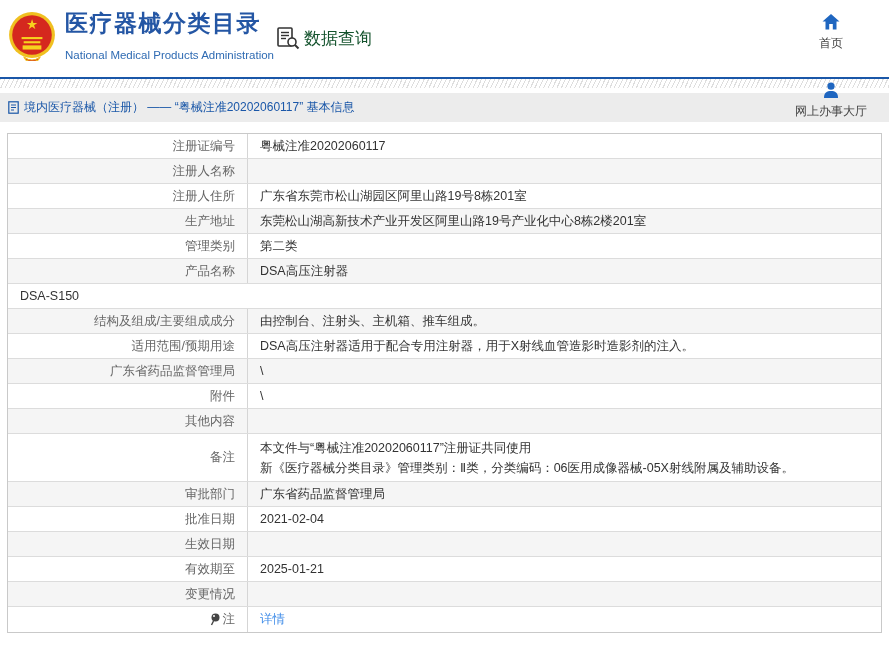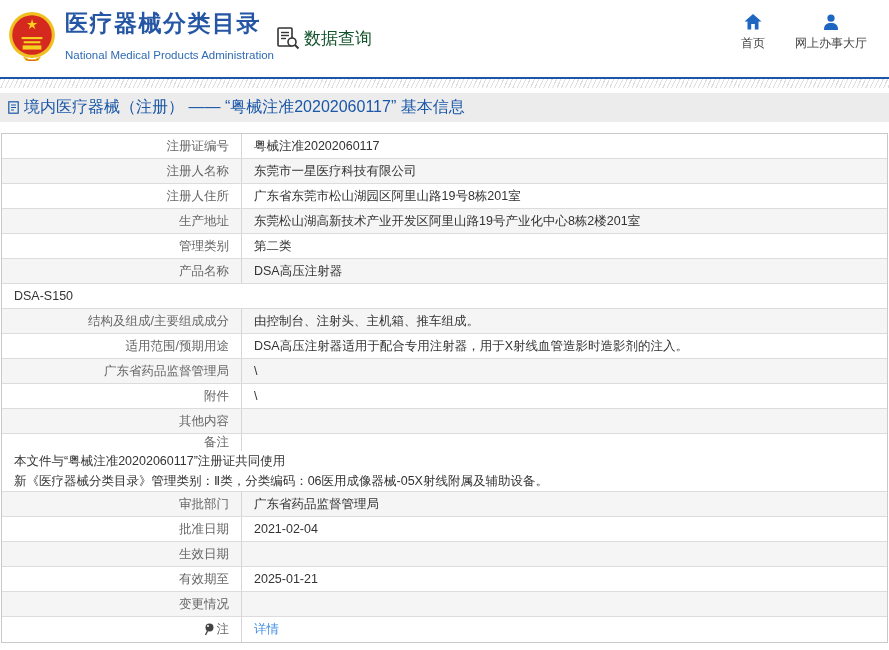--- a/index.html
+++ b/index.html
@@ -12,36 +12,36 @@
     overflow:hidden;
   }
   
   .header { position:relative; height:77px; background:#fff; }
   .logo-link { position:absolute; left:8px; top:10px; display:flex; align-items:center; cursor:pointer; }
   .emblem { width:48px; height:50px; }
   .title-block { margin-left:9px; }
   .site-title { color:#2456a4; font-size:23px; font-weight:bold; letter-spacing:1.5px; line-height:26px; }
   .site-subtitle { color:#2f6bb3; font-size:11.5px; margin-top:13px; }
   .data-query { position:absolute; left:277px; top:27px; display:flex; align-items:center; gap:3px; font-size:17px; color:#14532d; cursor:pointer; }
-  .quick-links { position:absolute; right:22px; top:14px; display:flex; gap:30px; }
+  .quick-links { position:absolute; right:22px; top:14px; display:flex; gap:30px;flex-direction:column; }
   .quick-link { display:flex; flex-direction:column; align-items:center; gap:5px; font-size:12px; color:#444; cursor:pointer; white-space:nowrap; }
   
   .blue-line { height:2px; background:#1a57a8; }
   .hatch-band { height:9px; background:repeating-linear-gradient(115deg,#dedede 0px,#dedede 1px,#ffffff 1px,#ffffff 4px); }
   .gap { height:5px; background:#fff; }
   
-  .breadcrumb-bar { height:29px; background:#ececec; display:flex; align-items:center; gap:5px; padding-left:8px; color:#1a57a8; font-size:16px; margin-bottom:11px; }
+  .breadcrumb-bar { height:29px; background:#ececec; display:flex; align-items:center; gap:5px; padding-left:8px; color:#1a57a8; font-size:12px; margin-bottom:11px; }
   
-  .info-table { margin:0 1px; border:1px solid #c9c9c9; background:#0f172a; }
+  .info-table { margin:0 7px; border:1px solid #c9c9c9; background:#0f172a; }
   .trow { display:flex; align-items:stretch; border-bottom:1px solid #dcdcdc; min-height:25px; font-size:12.5px; background:#fff; }
   .trow:last-child { border-bottom:none; }
   .trow:nth-child(even) { background:#f5f5f5; }
   .tlabel { width:240px; flex-shrink:0; display:flex; align-items:center; justify-content:flex-end; gap:3px; text-align:right; padding-right:12px; color:#666; border-right:1px solid #d5d5d5; }
   .tvalue { flex:1; display:flex; align-items:center; padding-left:12px; color:#333; }
-  .trow.multi { min-height:48px;flex-direction:column; }
+  .trow.multi { min-height:48px; }
   .trow.multi .tvalue { flex-direction:column; align-items:flex-start; justify-content:center; line-height:20px; }
   .detail-link { color:#3f8ce8; text-decoration:none; cursor:pointer; }
   .pin-dot { display:inline-block; }
 </style>
 </head>
 <body>
 
 <div class="header">
   <div class="logo-link">
     <svg class="emblem" viewBox="0 0 46 48">
@@ -103,21 +103,20 @@
 </div>
 
 <div class="info-table">
 
   <div class="trow">
     <div class="tlabel">注册证编号</div>
     <div class="tvalue">粤械注准20202060117</div>
   </div>
   <div class="trow">
     <div class="tlabel">注册人名称</div>
-    <div class="tvalue">东莞市一星医疗科技有限公司</div>
   </div>
   <div class="trow">
     <div class="tlabel">注册人住所</div>
     <div class="tvalue">广东省东莞市松山湖园区阿里山路19号8栋201室</div>
   </div>
   <div class="trow">
     <div class="tlabel">生产地址</div>
     <div class="tvalue">东莞松山湖高新技术产业开发区阿里山路19号产业化中心8栋2楼201室</div>
   </div>
   <div class="trow">

